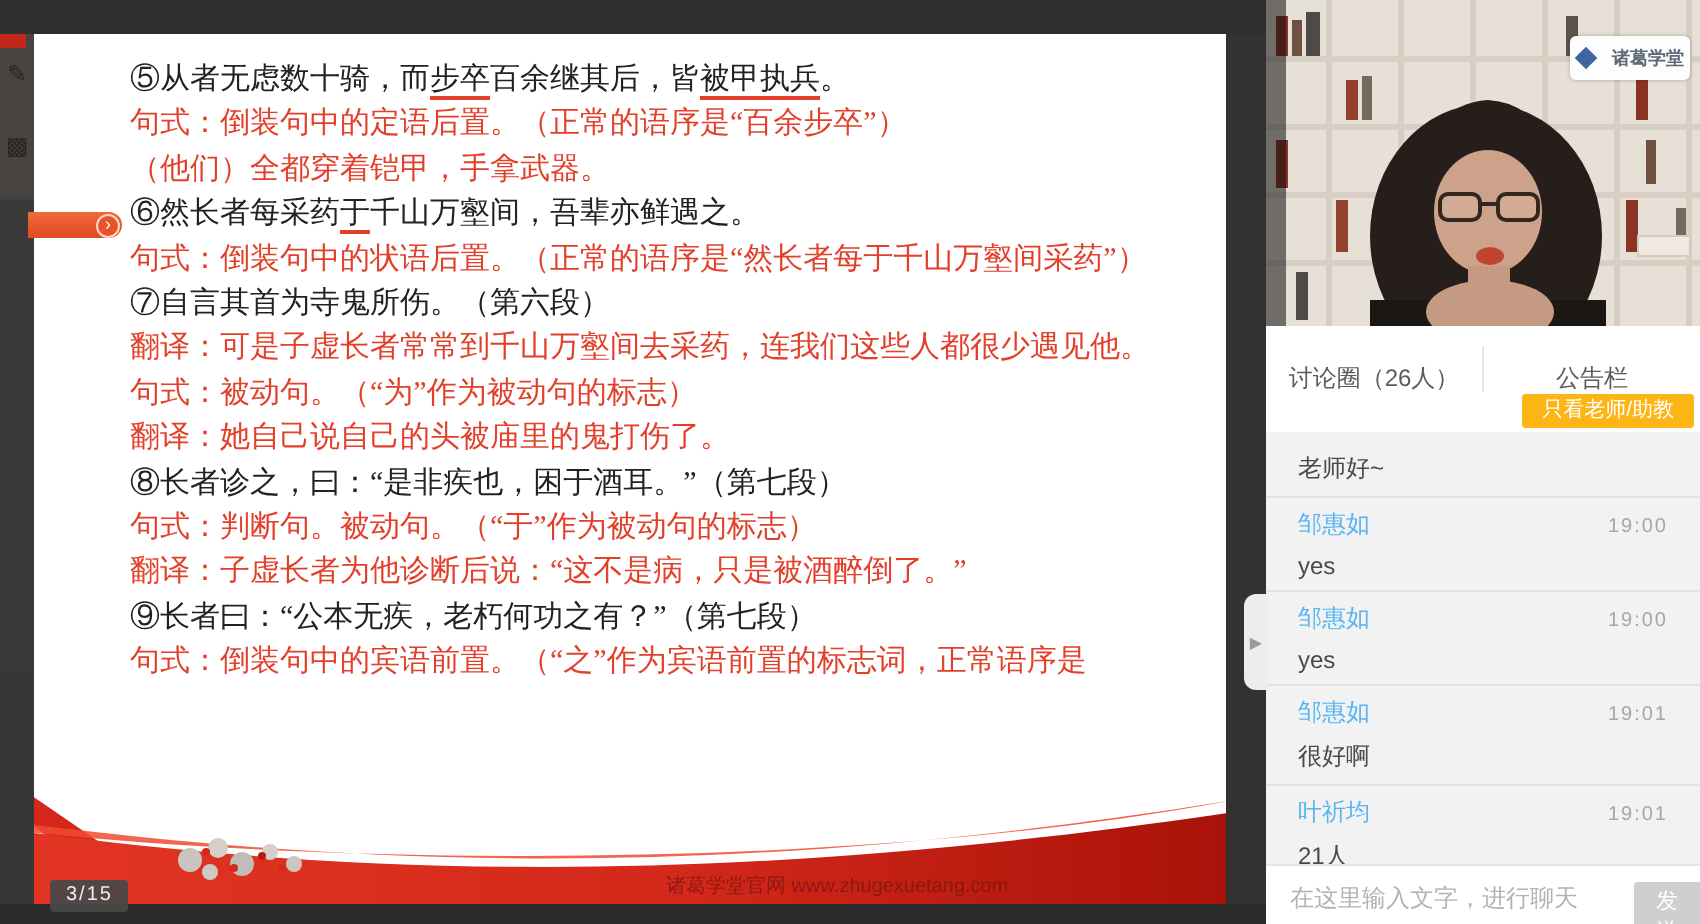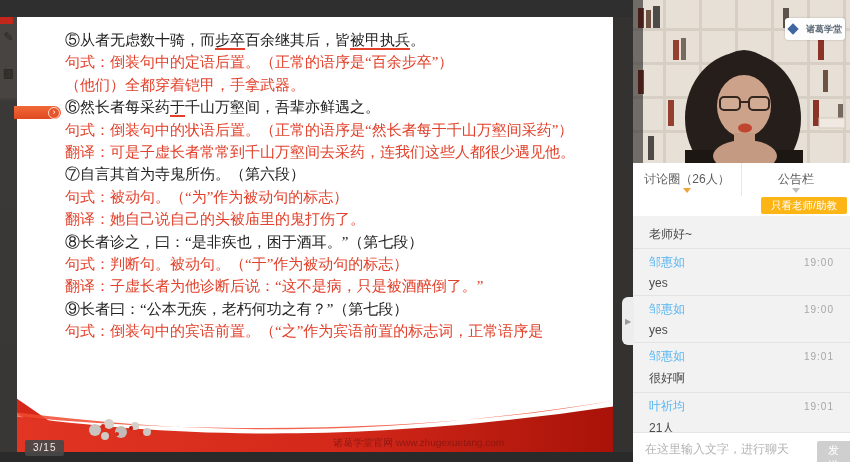--- a/index.html
+++ b/index.html
@@ -47,21 +47,21 @@
   
   .rpanel{position:absolute;left:633px;top:0;width:217px;height:462px;background:#ffffff;}
 
   .video{position:absolute;left:0;top:0;width:217px;height:163px;overflow:hidden;background:#e7e0d7;}
   .logo-badge{position:absolute;left:152px;top:18px;width:60px;height:22px;background:#fdfdfd;
               border-radius:3px;display:flex;align-items:center;justify-content:center;gap:8px;
               box-shadow:0 0 2px rgba(0,0,0,.25);}
   .logo-badge .mark{width:10px;height:10px;background:#3f66a0;transform:rotate(45deg) scale(.8);}
   .logo-badge .lt{font-size:9px;color:#5d6a77;font-weight:bold;letter-spacing:0;}
 
-  .tabs{position:absolute;left:0;top:163px;width:217px;height:33px;background:#ffffff;
+  .tabs{position:absolute;left:0;top:173px;width:217px;height:33px;background:#ffffff;
         border-bottom:1px solid #ededed;display:flex;}
   .tab{flex:1;position:relative;display:flex;align-items:center;justify-content:center;
        font-size:12px;color:#5c5c5c;cursor:pointer;}
   .tab + .tab{border-left:1px solid #e8e8e8;}
   .tab .caret{position:absolute;bottom:3px;left:50%;margin-left:-4px;width:0;height:0;
               border-left:4px solid transparent;border-right:4px solid transparent;}
   .caret.active{border-top:5px solid #efa43c;}
   .caret.idle{border-top:5px solid #bdbdbd;}
 
   .filter-row{position:absolute;left:0;top:196px;width:217px;height:20px;background:#ffffff;}
@@ -102,22 +102,22 @@
     <div class="tool tool2">▩</div>
   </div>
 
   <div class="slide">
     <div class="slide-text" id="slide-text">
         <div class="sl black"><span>⑤从者无虑数十骑，而</span><span class="u">步卒</span><span>百余继其后，皆</span><span class="u">被甲执兵</span><span>。</span></div>
         <div class="sl red"><span>句式：倒装句中的定语后置。（正常的语序是“百余步卒”）</span></div>
         <div class="sl red"><span>（他们）全都穿着铠甲，手拿武器。</span></div>
         <div class="sl black"><span>⑥然长者每采药</span><span class="u">于</span><span>千山万壑间，吾辈亦鲜遇之。</span></div>
         <div class="sl red"><span>句式：倒装句中的状语后置。（正常的语序是“然长者每于千山万壑间采药”）</span></div>
+        <div class="sl black"><span>⑦自言其首为寺鬼所伤。（第六段）</span></div>
         <div class="sl red"><span>翻译：可是子虚长者常常到千山万壑间去采药，连我们这些人都很少遇见他。</span></div>
-        <div class="sl black"><span>⑦自言其首为寺鬼所伤。（第六段）</span></div>
         <div class="sl red"><span>句式：被动句。（“为”作为被动句的标志）</span></div>
         <div class="sl red"><span>翻译：她自己说自己的头被庙里的鬼打伤了。</span></div>
         <div class="sl black"><span>⑧长者诊之，曰：“是非疾也，困于酒耳。”（第七段）</span></div>
         <div class="sl red"><span>句式：判断句。被动句。（“于”作为被动句的标志）</span></div>
         <div class="sl red"><span>翻译：子虚长者为他诊断后说：“这不是病，只是被酒醉倒了。”</span></div>
         <div class="sl black"><span>⑨长者曰：“公本无疾，老朽何功之有？”（第七段）</span></div>
         <div class="sl red"><span>句式：倒装句中的宾语前置。（“之”作为宾语前置的标志词，正常语序是</span></div>
       </div>
 
     <svg class="ribbon" viewBox="0 0 596 62" preserveAspectRatio="none">

